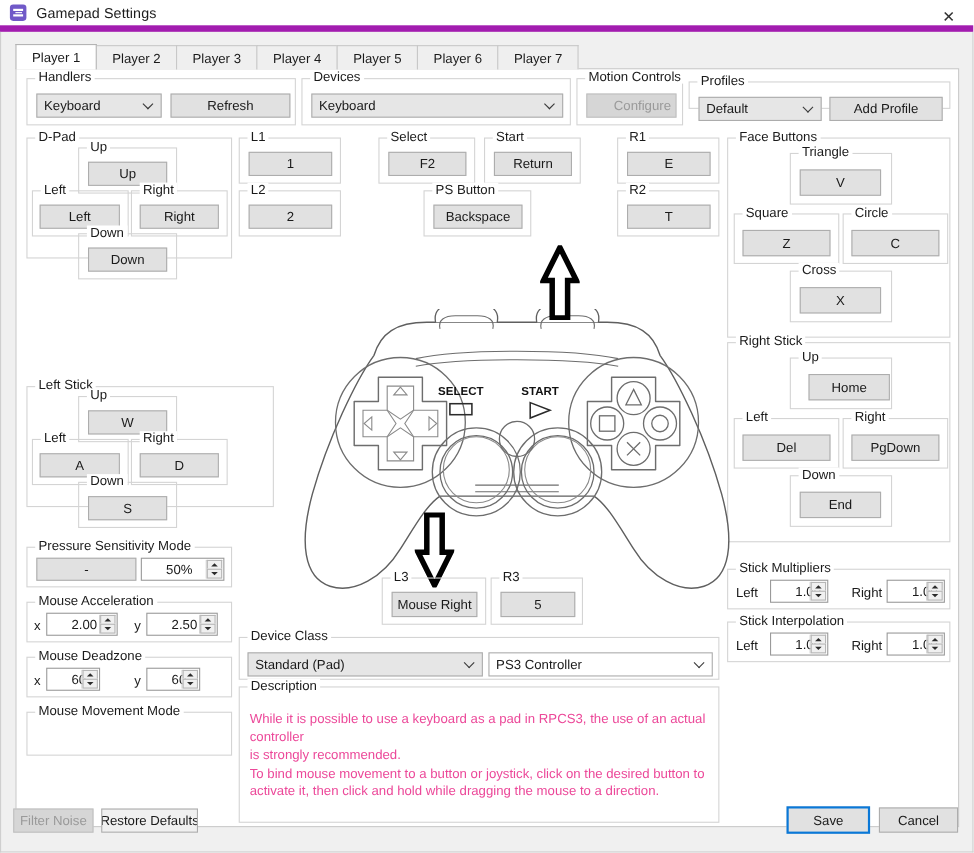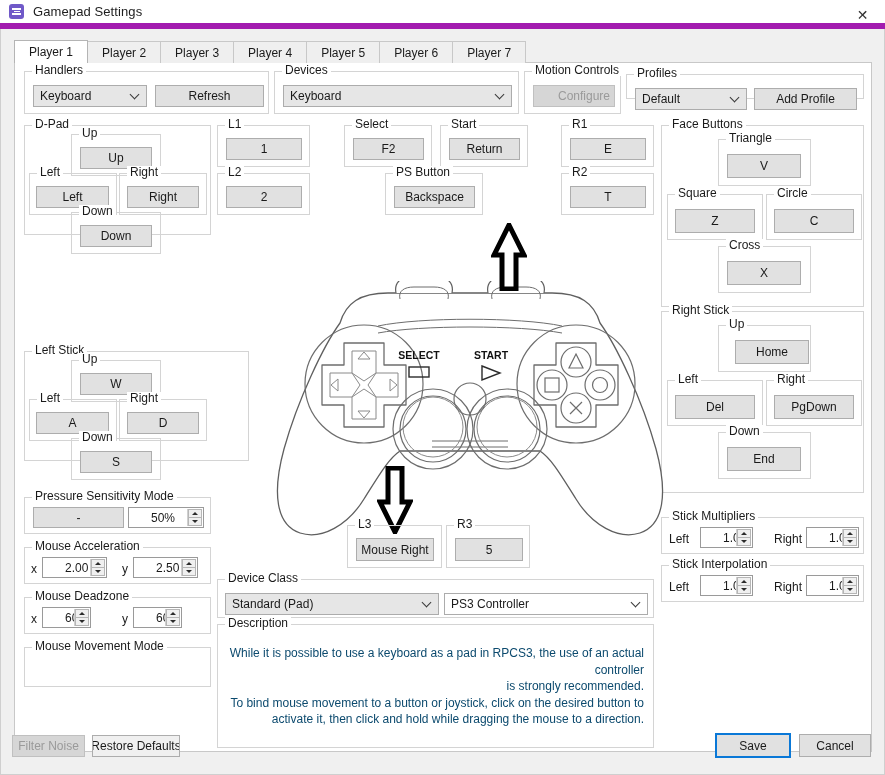--- a/index.html
+++ b/index.html
@@ -53,21 +53,21 @@
     margin-right:-1px;
   }
   .tab.active { background:#ffffff; height:23px; border-color:#b4b4b4; position:relative; z-index:3; }
 
   .tabpage {
     position:absolute; left:13px; top:33px; width:858px; height:690px;
     background:#ffffff; border:1px solid #c8c8c8;
   }
 
   
-  .gb { position:absolute; border:1px solid #d4d4d4;text-align:right; }
+  .gb { position:absolute; border:1px solid #d4d4d4; }
   .gb > .lg {
     position:absolute; top:-8px; left:7px;
     background:#ffffff; padding:0 3px;
     font-size:12px; color:#1a1a1a; white-space:nowrap; line-height:12px;
   }
 
   
   .btn {
     background:#e1e1e1; border:1px solid #adadad;
     font-family:"Liberation Sans", sans-serif; font-size:12px; color:#1a1a1a;
@@ -109,21 +109,21 @@
     flex:1; background:#f0f0f0; display:flex; align-items:center; justify-content:center;
     border:1px solid #b6b6b6; margin:0;
   }
   .spin .arrows span:first-child { border-bottom:none; }
   .tri-up { width:0;height:0;border-left:3px solid transparent;border-right:3px solid transparent;border-bottom:3.5px solid #2b2b2b;}
   .tri-dn { width:0;height:0;border-left:3px solid transparent;border-right:3px solid transparent;border-top:3.5px solid #2b2b2b;}
 
   .axlabel { position:absolute; font-size:12px; color:#1a1a1a; }
 
   
-  .desc { position:absolute; left:9px; top:20px; right:9px; font-size:12px; line-height:16.5px; color:#0c4a6e; }
+  .desc { position:absolute; left:9px; top:20px; right:9px; font-size:12px; line-height:16.5px; color:#ec4899; }
 
   
   .bottombar { position:absolute; left:0; bottom:0; width:885px; height:46px; }
 
   
   .pad { position:absolute; left:245px; top:218px; width:420px; height:265px; pointer-events:none; }
   .arrow { position:absolute; pointer-events:none; }
 </style>
 </head>
 <body>

